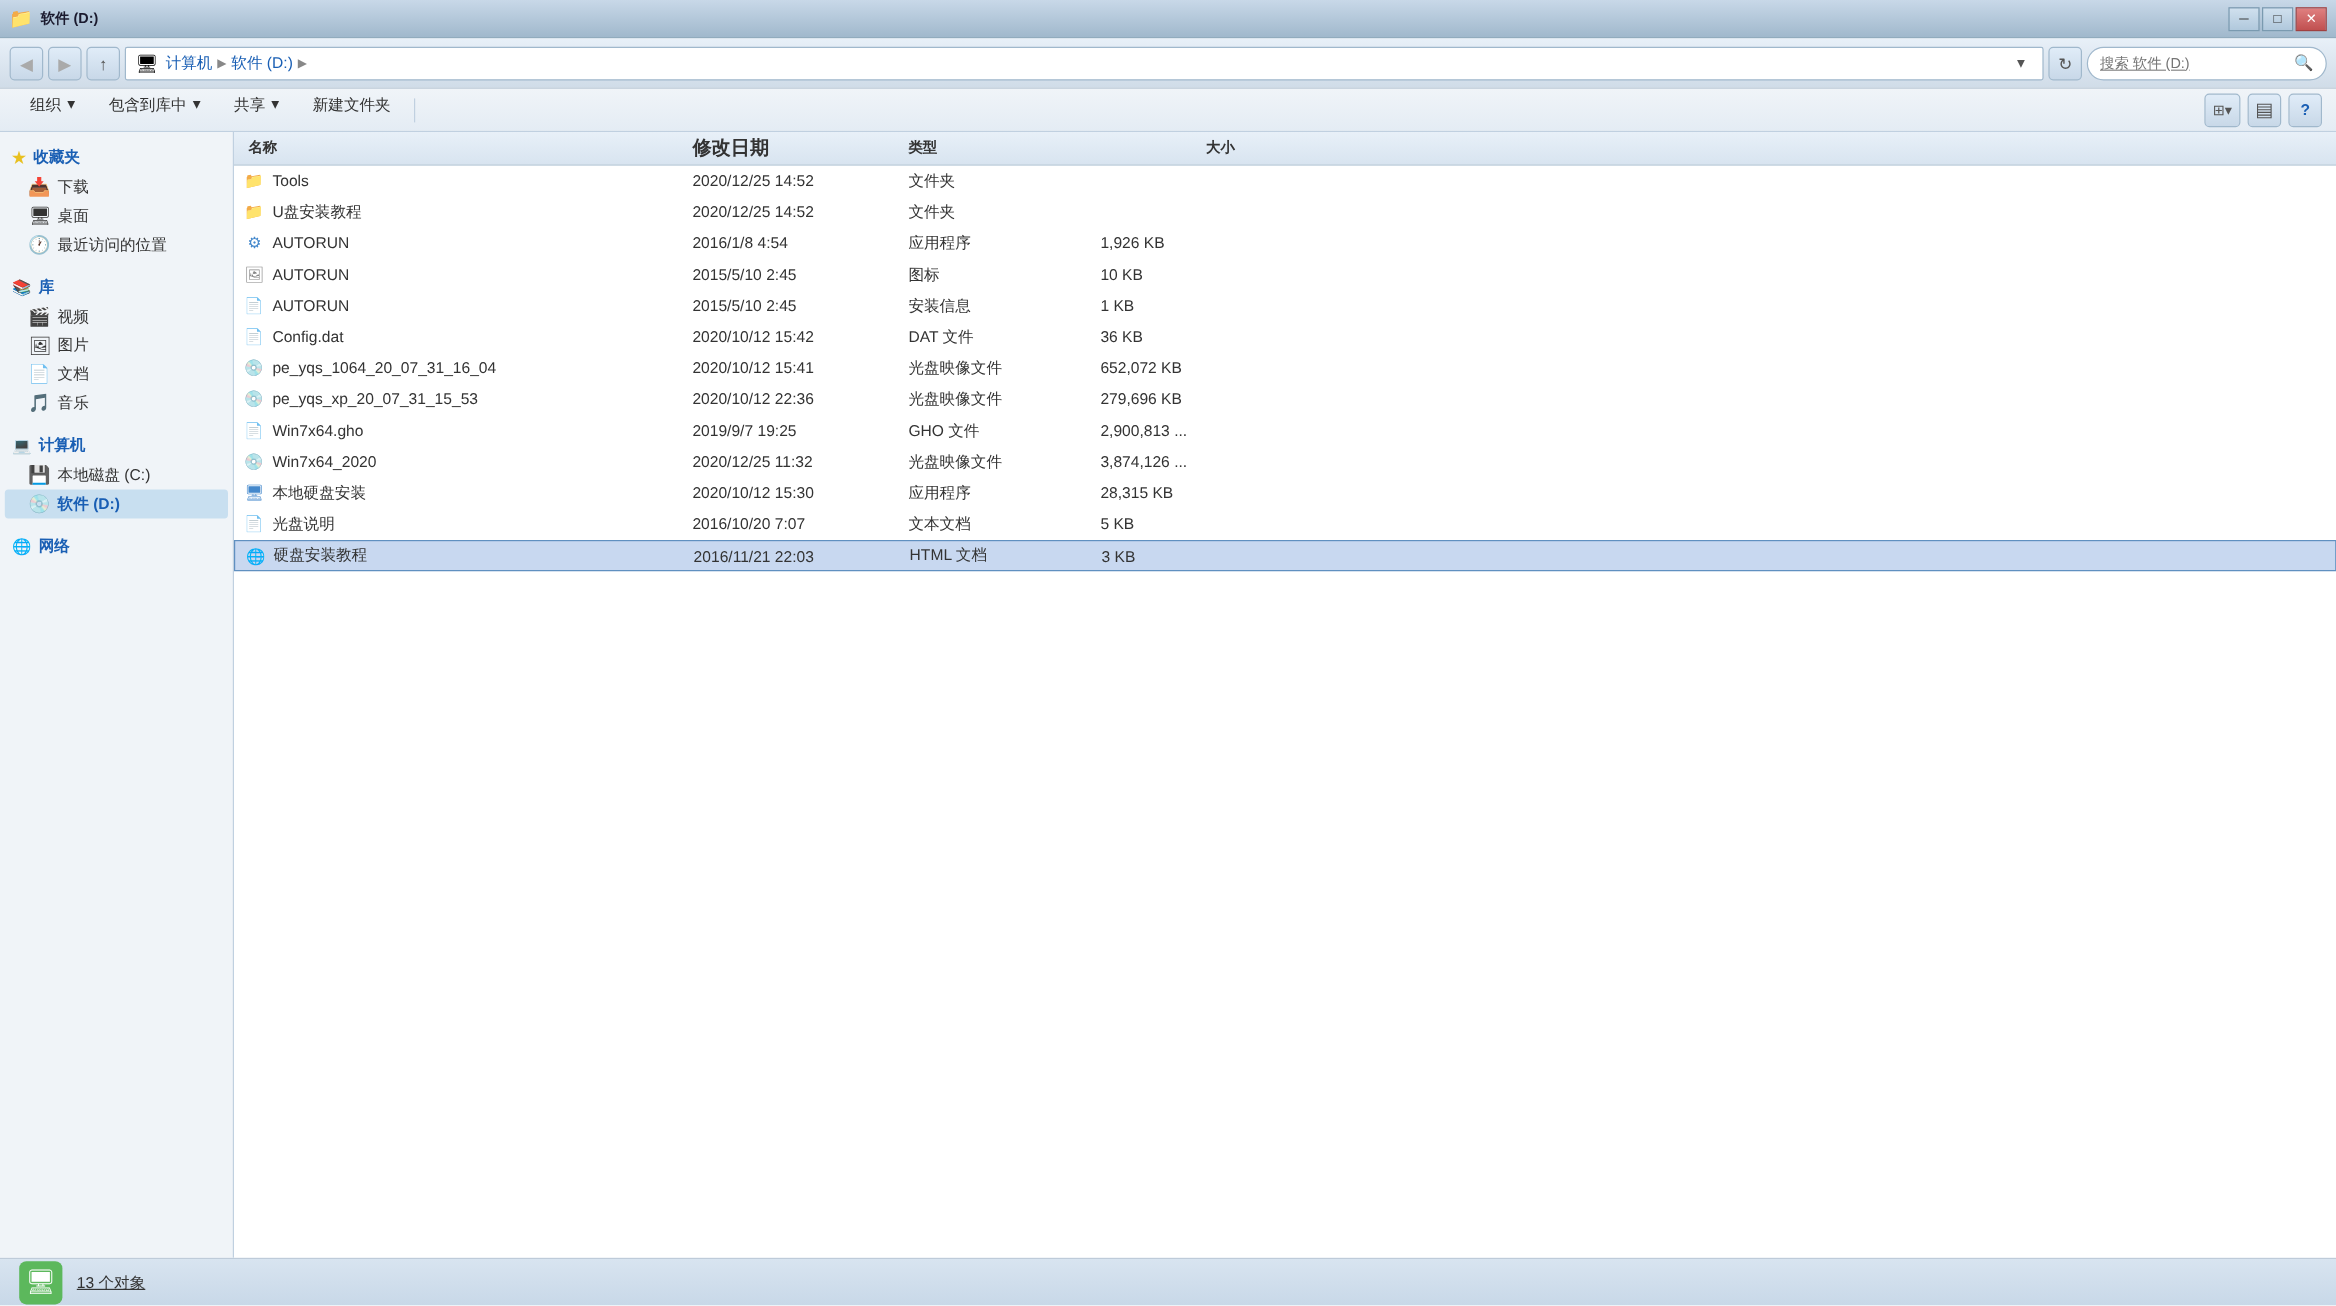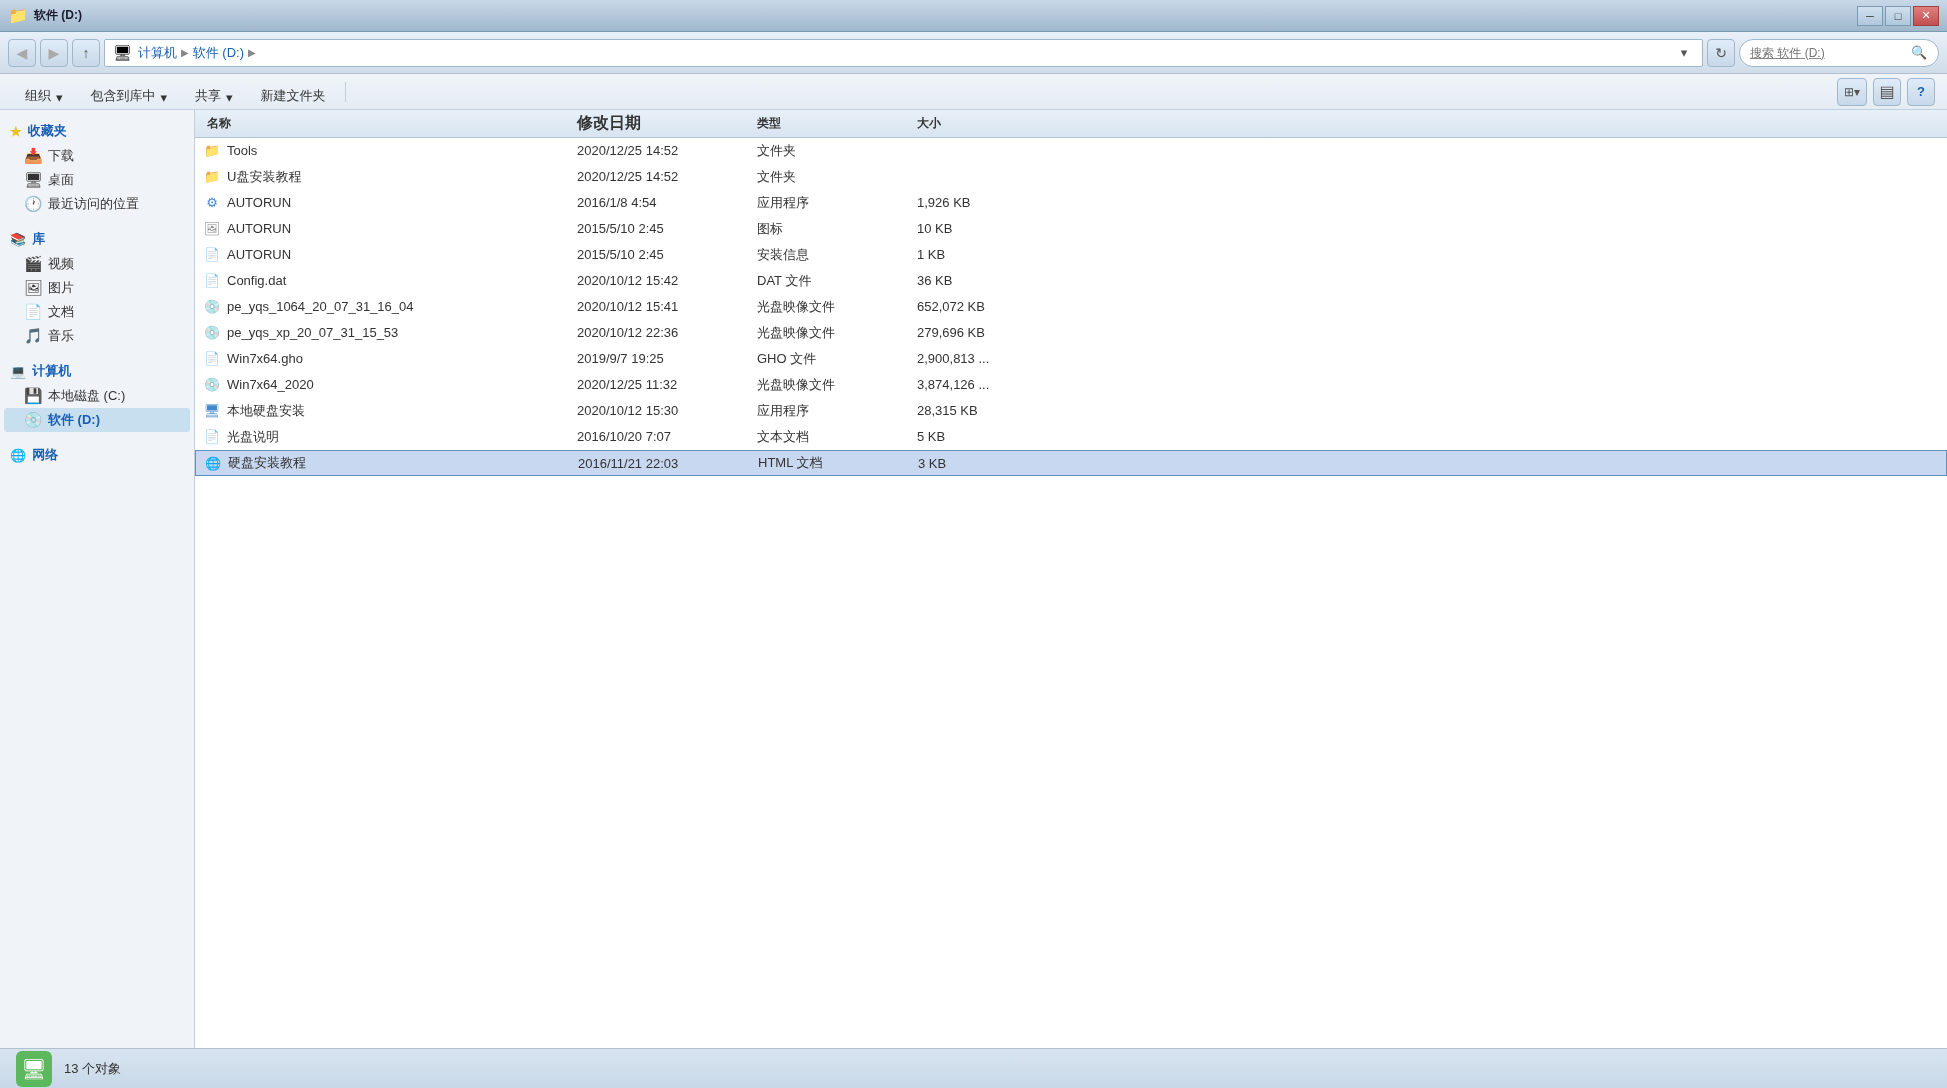--- a/index.html
+++ b/index.html
@@ -155,21 +155,21 @@
       border-bottom: 1px solid #c0d0e0;
     }
     .toolbar-btn {
       height: 28px;
       padding: 0 12px;
       border: 1px solid transparent;
       background: transparent;
       border-radius: 3px;
       cursor: pointer;
       display: flex;
-      align-items: flex-end;
+      align-items: flex-start;
       gap: 5px;
       font-size: 13px;
       color: #333;
     }
     .toolbar-sep {
       width: 1px;
       height: 20px;
       background: #c0d0e0;
       margin: 0 4px;
     }
@@ -264,20 +264,21 @@
       cursor: pointer;
       padding: 0 4px;
     }
     .col-size {
       width: 120px;
       font-size: 12px;
       color: #333;
       font-weight: bold;
       cursor: pointer;
       padding: 0 4px;
+      text-align: right;
     }
     .file-list {
       flex: 1;
       overflow-y: auto;
     }
     .file-row {
       display: flex;
       align-items: center;
       height: 26px;
       padding: 0 8px;
@@ -342,20 +343,21 @@
       border-radius: 6px;
       display: flex;
       align-items: center;
       justify-content: center;
       color: #fff;
       font-size: 20px;
     }
     .status-text {
       font-size: 13px;
       color: #333;
+      text-decoration: underline;
     }
 
     
     .empty-area {
       flex: 1;
     }
   </style>
 </head>
 <body>
 

